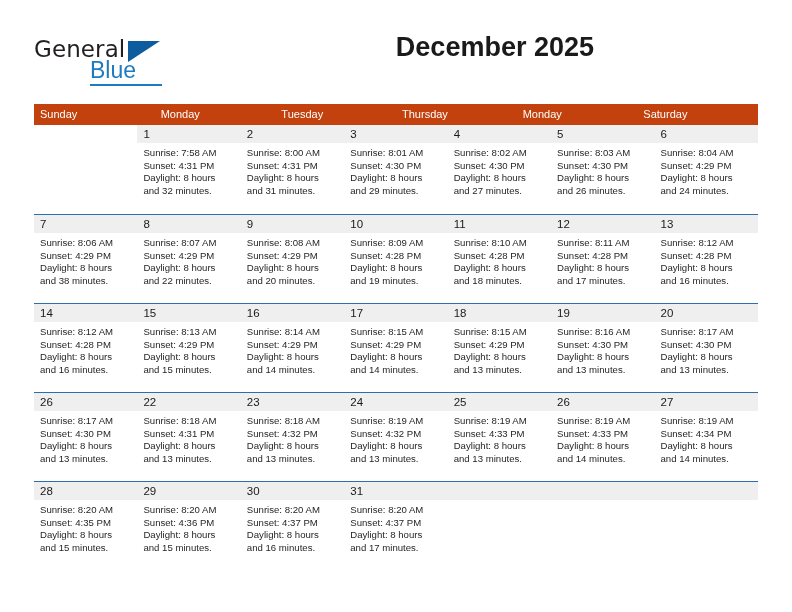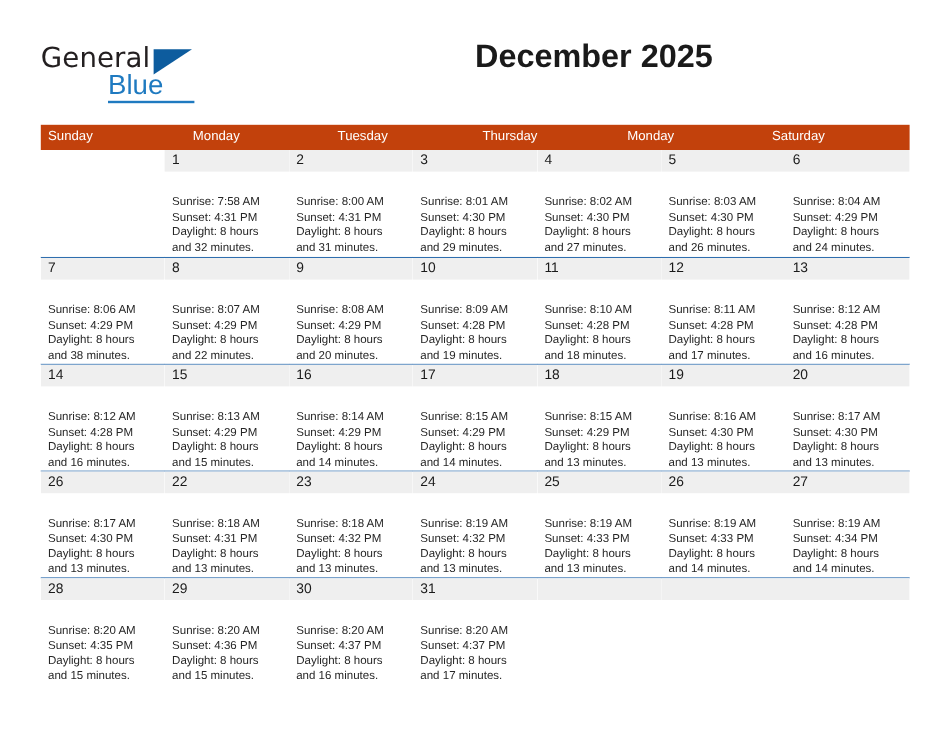--- a/index.html
+++ b/index.html
@@ -139,21 +139,21 @@
     color: #1a1a1a;
     box-sizing: border-box;
   }
   .daycell.empty .numband {
     background: #ffffff;
   }
   .daycell.blank-tail .numband {
     background: #efefef;
   }
   .daycell .info {
-    padding: 20px 6px 0 6px;
+    padding: 4px 6px 0 6px;
     font-size: 9.6px;
     line-height: 12.6px;
     color: #262626;
   }
   .daycell .info div {
     white-space: nowrap;
   }
 </style>
 </head>
 <body>

